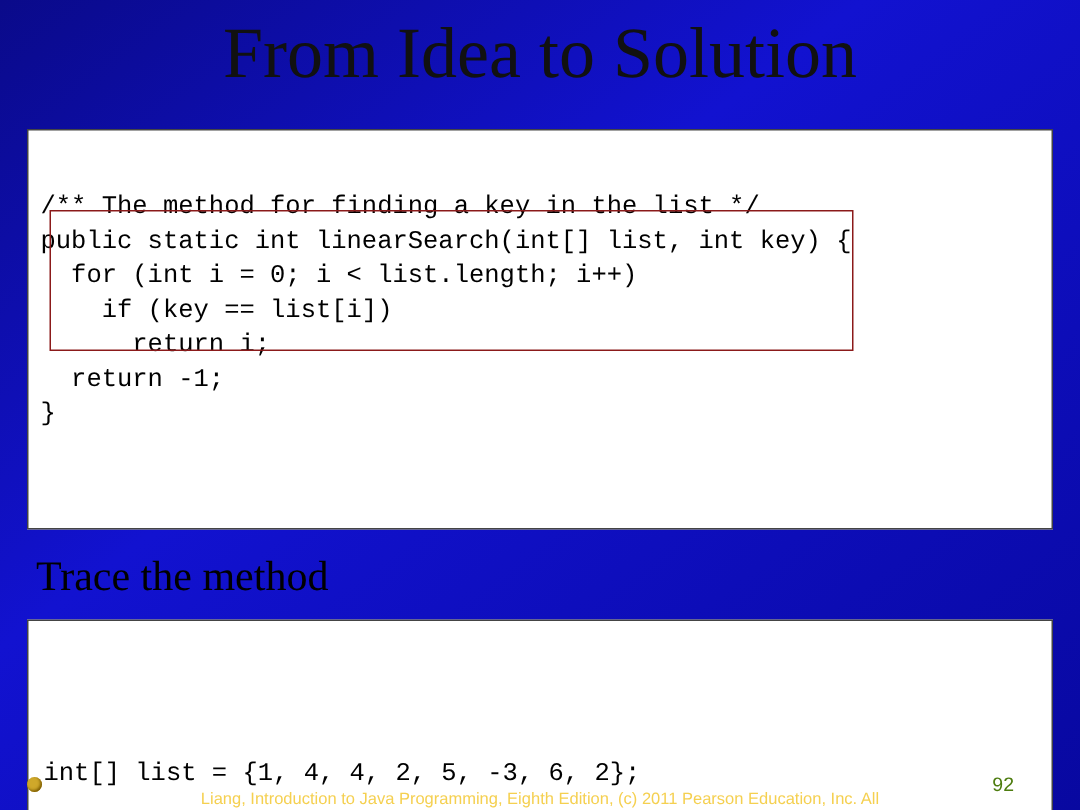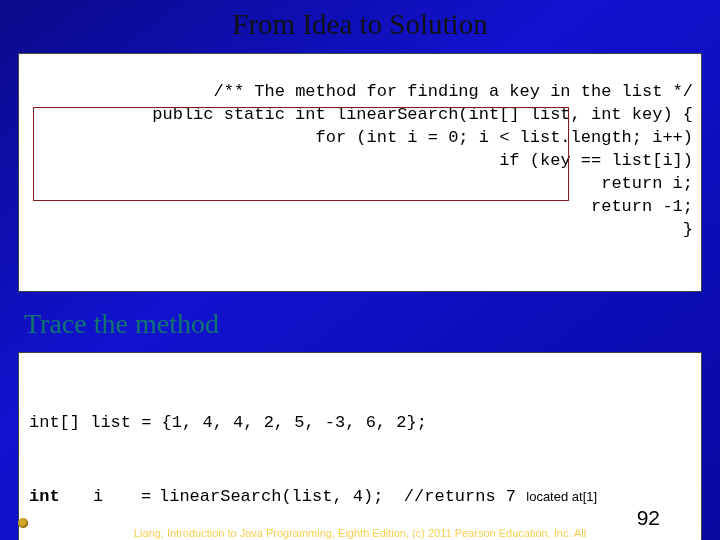--- a/index.html
+++ b/index.html
@@ -10,87 +10,86 @@
     position: relative;
   }
   .slide {
     width: 720px;
     height: 540px;
     padding: 8px 18px 0 18px;
     position: relative;
   }
   .title {
     text-align: center;
-    font-size: 29px;
+    font-size: 48px;
     color: #111;
-    margin-bottom: 12px;
+    margin-bottom: 23px;
     font-weight: normal;
   }
   .code-box {
     background: #fff;
     border: 1px solid #444;
-    padding: 4px 8px;
+    padding: 18px 8px;
     font-family: 'Courier New', monospace;
     font-size: 17px;
     line-height: 1.35;
     color: #000;
     position: relative;
     margin-bottom: 16px;
     white-space: pre;
-    text-align: right;
   }
   .inner-box {
     position: absolute;
     border: 1.5px solid #8b1a1a;
     pointer-events: none;
   }
   .box1-inner {
     left: 14px;
     top: 53px;
     width: 536px;
     height: 94px;
   }
   .subtitle {
     font-size: 28px;
-    color: #0f766e;
+    color: #000000;
     margin: 8px 0 12px 6px;
   }
   .code-box2 {
     background: #fff;
     border: 1px solid #444;
     padding: 8px 10px;
     font-family: 'Courier New', monospace;
     font-size: 17px;
     line-height: 1.45;
     color: #000;
     white-space: pre;
   }
-  .code-box2 .row { display: block; }
+  .code-box2 .row { display: block; margin-top: 33px; }
   .col-decl { display: inline-block; width: 64px; font-weight: bold; }
   .col-var  { display: inline-block; width: 48px; }
   .col-eq   { display: inline-block; width: 18px; }
   .sm { font-size: 13px; font-family: Liberation Sans, sans-serif; }
   .footer {
     position: absolute;
     bottom: 0;
     left: 0;
     width: 100%;
     text-align: center;
     color: #f5d050;
     font-family: Arial, sans-serif;
     font-size: 11px;
     line-height: 1.2;
   }
   .pagenum {
     position: absolute;
     bottom: 10px;
-    right: 60px;
-    color: #000000;
+    right: 44px;
+    color: #4d7c0f;
     font-family: Arial, sans-serif;
-    font-size: 21px;
+    font-size: 13px;
   }
   .bullet {
     position: absolute;
     bottom: 12px;
     left: 18px;
     width: 10px;
     height: 10px;
     background: #cfa82a;
     border-radius: 50%;
     box-shadow: inset -1px -1px 2px #7a5a00, 1px 1px 1px rgba(255,255,255,0.3);

